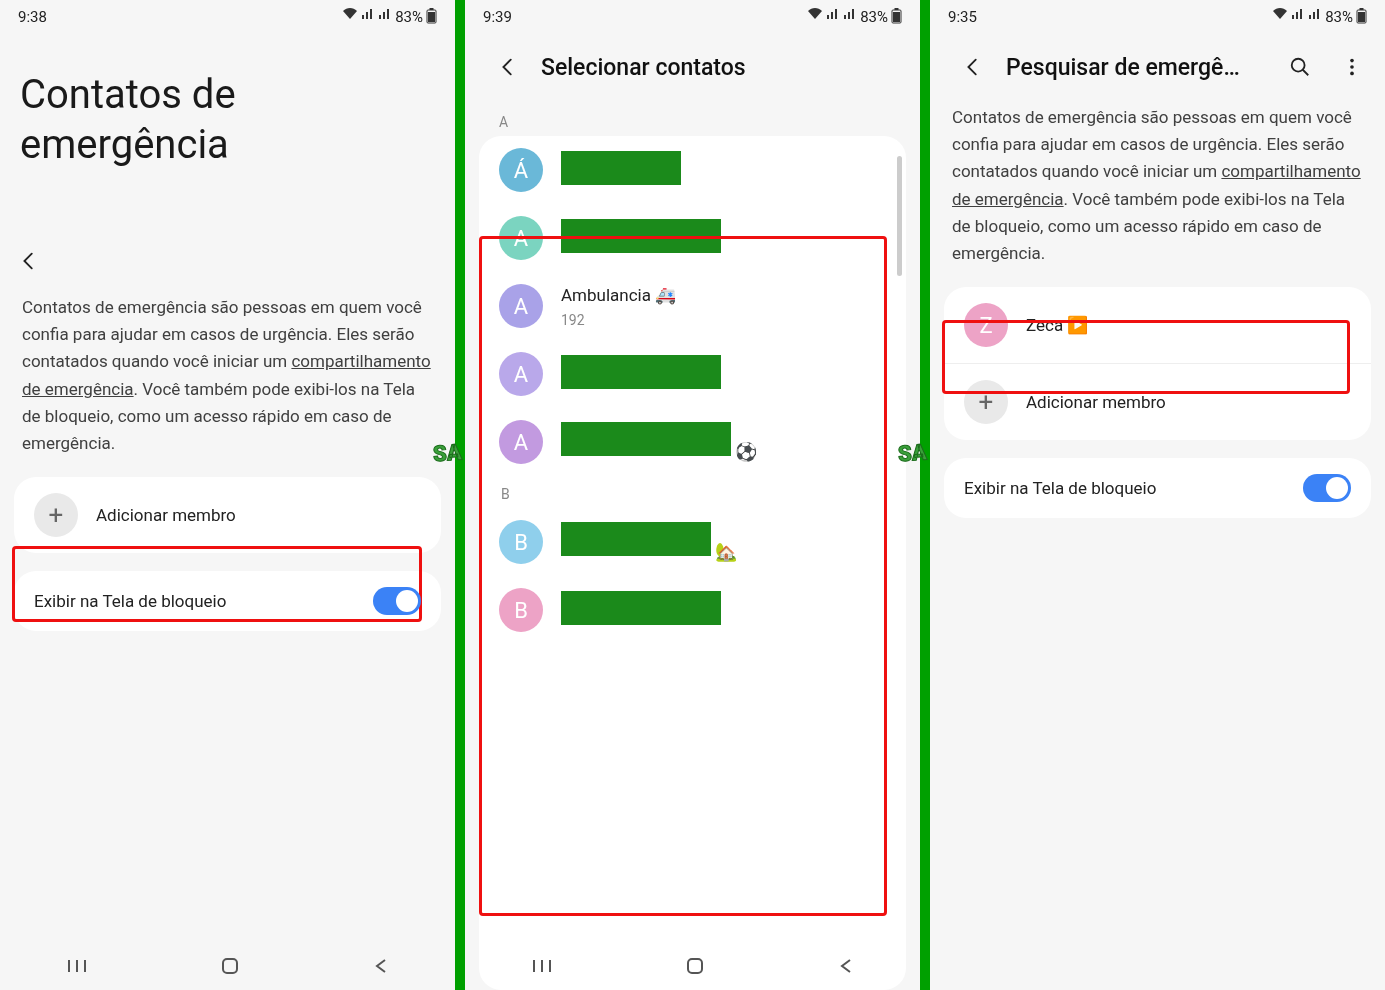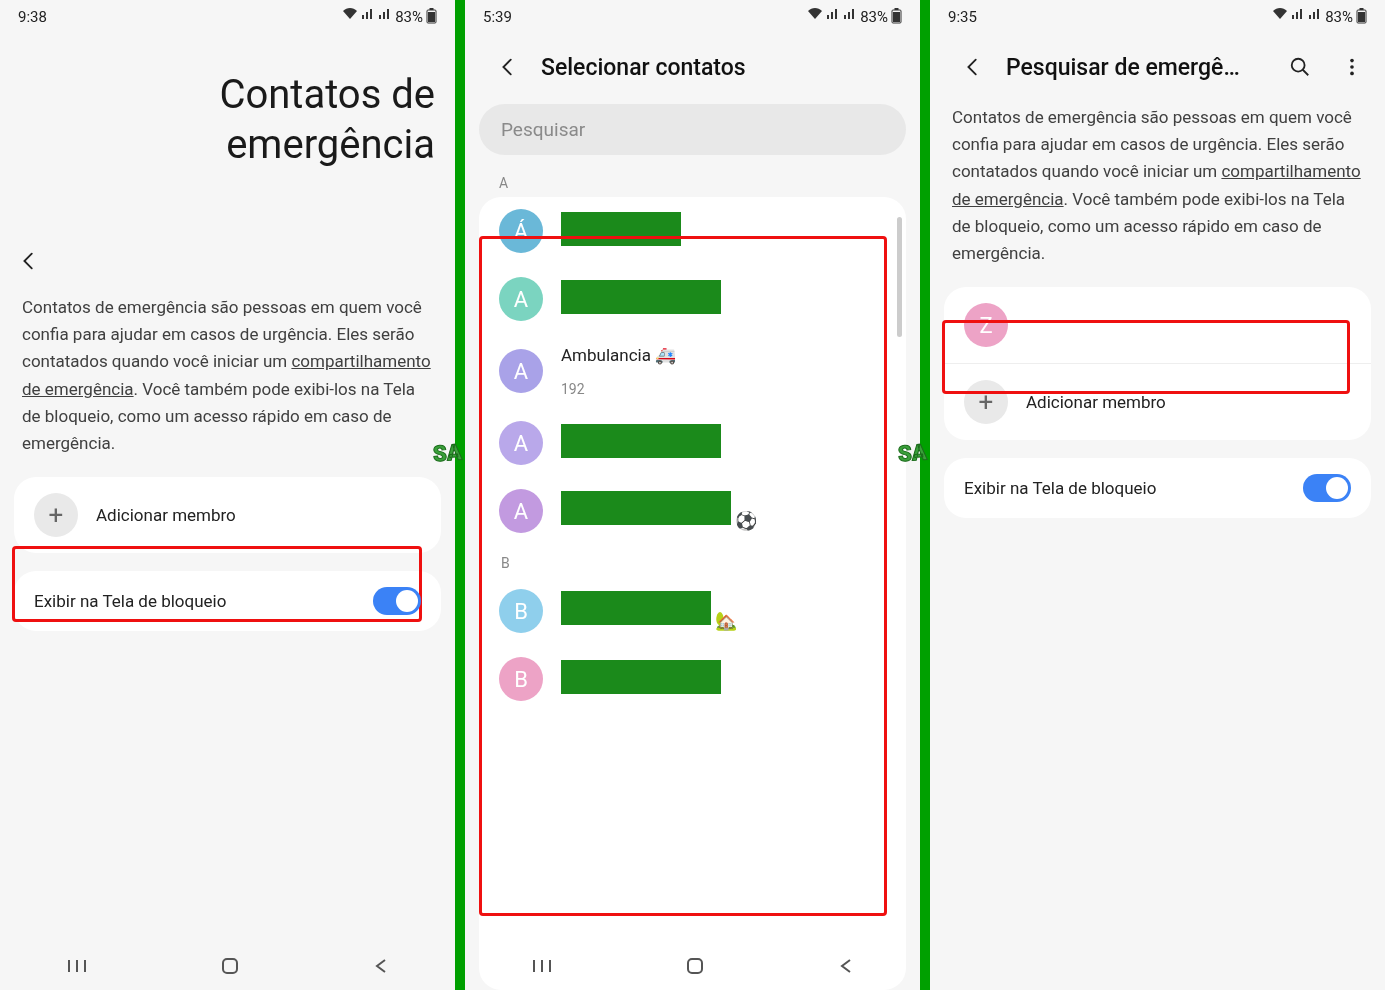--- a/index.html
+++ b/index.html
@@ -3,21 +3,21 @@
 <meta charset="utf-8">
 <style>
   * { box-sizing: border-box; margin: 0; padding: 0; font-family: -apple-system, BlinkMacSystemFont, "Segoe UI", Roboto, sans-serif; }
   body { background: #fff; width: 1385px; height: 990px; overflow: hidden; }
   .container { display: flex; width: 100%; height: 100%; }
   .screen { flex: 1; background: #f6f6f6; position: relative; display: flex; flex-direction: column; }
   .divider { width: 10px; background: #00a000; }
   .status-bar { display: flex; justify-content: space-between; align-items: center; padding: 8px 18px 4px 18px; font-size: 15px; color: #222; }
   .status-right { display: flex; gap: 3px; }
   .sig-icon svg, .wifi-icon svg, .batt-icon svg { display: block; }
-  .large-title { font-size: 40px; font-weight: 400; color: #1a1a1a; text-align: right; padding: 40px 20px 80px 20px; line-height: 1.25; }
+  .large-title { font-size: 40px; font-weight: 400; color: #1a1a1a; text-align: left; padding: 40px 20px 80px 20px; line-height: 1.25; }
   .appbar { display: flex; align-items: center; padding: 18px 14px 18px 24px; gap: 14px; }
   .appbar .title { font-size: 23px; font-weight: 500; color: #111; flex: 1; white-space: nowrap; overflow: hidden; text-overflow: ellipsis; }
   .icon-btn { width: 38px; height: 38px; display: flex; align-items: center; justify-content: center; color: #222; }
   .back-alone { padding: 0 0 18px 18px; }
   .desc { font-size: 17px; color: #404040; padding: 0 22px 20px 22px; line-height: 1.6; }
   .desc .link { text-decoration: underline; }
   .card { background: #fff; border-radius: 22px; margin: 0 14px 18px 14px; overflow: hidden; }
   .row { display: flex; align-items: center; padding: 16px 20px; gap: 18px; }
   .row + .row { border-top: 1px solid #eee; }
   .row .label { font-size: 17px; color: #222; flex: 1; }
@@ -25,21 +25,21 @@
   .plus-circle { width: 44px; height: 44px; border-radius: 50%; background: #e9e9e9; display: flex; align-items: center; justify-content: center; color: #666; font-size: 26px; }
   .toggle { width: 48px; height: 28px; border-radius: 14px; background: #3b82f6; position: relative; }
   .toggle::after { content: ""; position: absolute; width: 22px; height: 22px; background: #fff; border-radius: 50%; top: 3px; right: 3px; }
   .red-box { border: 3px solid #ef1010; border-radius: 4px; position: absolute; pointer-events: none; }
   .search-bar { background: #e8e8e8; border-radius: 26px; margin: 0 14px 10px 14px; padding: 14px 22px; font-size: 19px; color: #8a8a8a; }
   .section-letter { font-size: 14px; color: #888; padding: 10px 0 6px 34px; }
   .contact-list { background: #fff; border-radius: 22px; margin: 0 14px 0 14px; overflow: hidden; flex: 1; }
   .contact-row { display: flex; align-items: center; padding: 12px 20px; gap: 18px; }
   .contact-row .nameblock { flex: 1; }
   .contact-row .redact { background: #1b8a1b; height: 34px; display: inline-block; }
-  .contact-row .sub { font-size: 14px; color: #888; margin-top: 16px; }
+  .contact-row .sub { font-size: 14px; color: #888; margin-top: 7px; }
   .contact-row .cname { font-size: 17px; color: #222; }
   .navbar { position: absolute; bottom: 0; left: 0; right: 0; height: 44px; display: flex; justify-content: space-around; align-items: center; color: #555; }
   .scrollbar-indicator { position: absolute; right: 4px; top: 260px; width: 5px; height: 120px; background: #ccc; border-radius: 3px; }
   .watermark { position: absolute; top: 440px; left: -14px; width: 40px; height: 40px; }
   .sa { font-weight: 900; font-size: 22px; color: #3aa03a; -webkit-text-stroke: 1px #1b6b1b; transform: rotate(-4deg); }
   .emoji { font-size: 18px; vertical-align: middle; }
 </style>
 </head>
 <body>
 
@@ -115,21 +115,21 @@
     </div>
     <div class="watermark" style="left:auto; right:-18px;">
         <div class="sa">SA</div>
       </div>
   </div>
 
   <div class="divider"></div>
 
   <div class="screen">
     <div class="status-bar">
-      <span>5:39</span>
+      <span>9:39</span>
       <div class="status-right">
         <span class="wifi-icon">
             <svg width="16" height="12" viewBox="0 0 16 12">
               <path d="M8 11 L1 3 C5 -1 11 -1 15 3 Z" fill="#333"></path>
             </svg>
           </span>
         <span class="sig-icon">
             <svg width="14" height="12" viewBox="0 0 14 12">
               <path d="M1 11V7h2v4zM5 11V4h2v7zM9 11V1h2v10z" fill="#333"></path>
             </svg>
@@ -152,23 +152,20 @@
 
     <div class="appbar">
       <div class="icon-btn">
           <svg width="22" height="22" viewBox="0 0 24 24">
             <path d="M15 4 L7 12 L15 20" stroke="#222" stroke-width="2" fill="none" stroke-linecap="round"></path>
           </svg>
         </div>
       <div class="title">Selecionar contatos</div>
     </div>
 
-    <div class="search-bar">
-      <span>Pesquisar</span>
-    </div>
 
     <div class="section-letter">A</div>
 
     <div class="contact-list" style="position:relative;">
       <div class="contact-row">
         <div class="avatar" style="background:#6ab8d8">Á</div>
         <div class="nameblock"><span class="redact" style="width:120px"></span></div>
       </div>
       <div class="contact-row">
         <div class="avatar" style="background:#7bd4c0">A</div>
@@ -275,20 +272,21 @@
         </div>
     </div>
 
     <div class="desc">
       <span>Contatos de emergência são pessoas em quem você confia para ajudar em casos de urgência. Eles serão contatados quando você iniciar um </span><span class="link">compartilhamento de emergência</span><span>. Você também pode exibi-los na Tela de bloqueio, como um acesso rápido em caso de emergência.</span>
     </div>
 
     <div class="card" style="position:relative;">
       <div class="row">
         <div class="avatar" style="background:#eda3c6">Z</div>
+        <div class="label">Zeca ▶️</div>
       </div>
       <div class="row">
         <div class="plus-circle">+</div>
         <div class="label">Adicionar membro</div>
       </div>
     </div>
     <div class="red-box" style="left:12px; top:320px; width:408px; height:74px;"></div>
 
     <div class="card">
       <div class="row">

